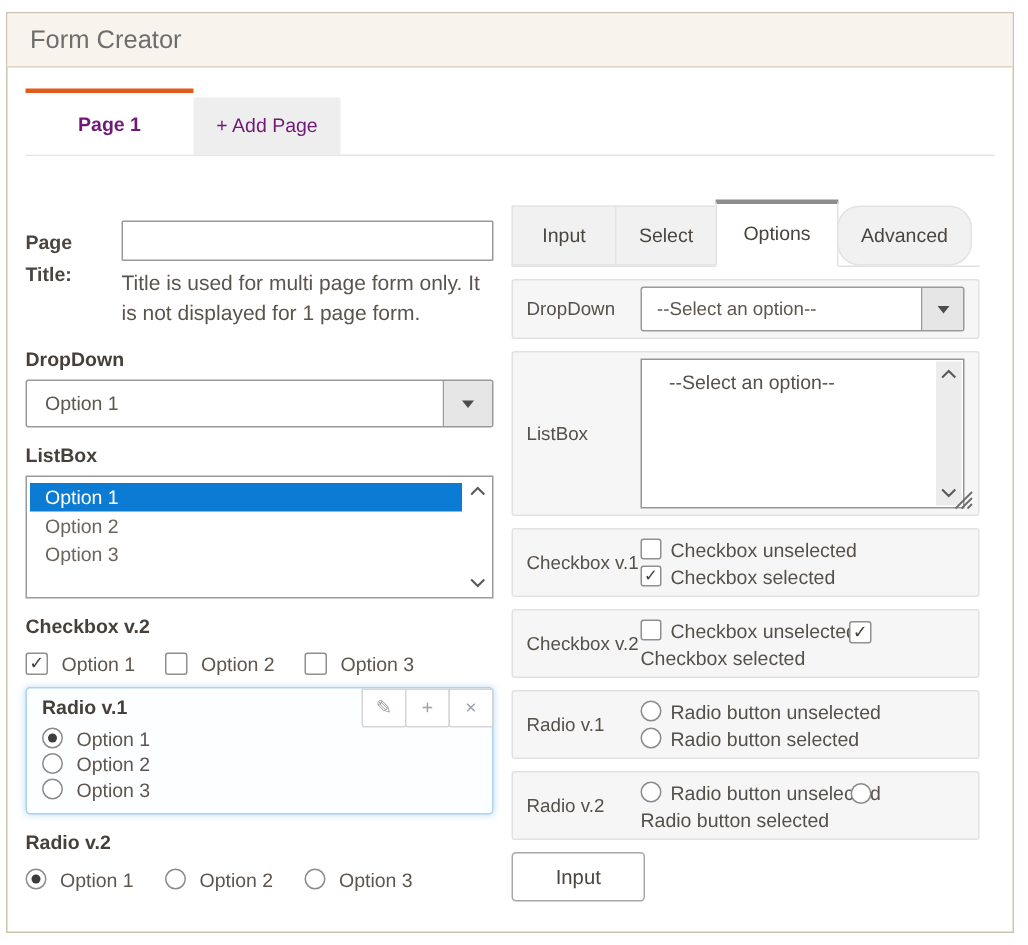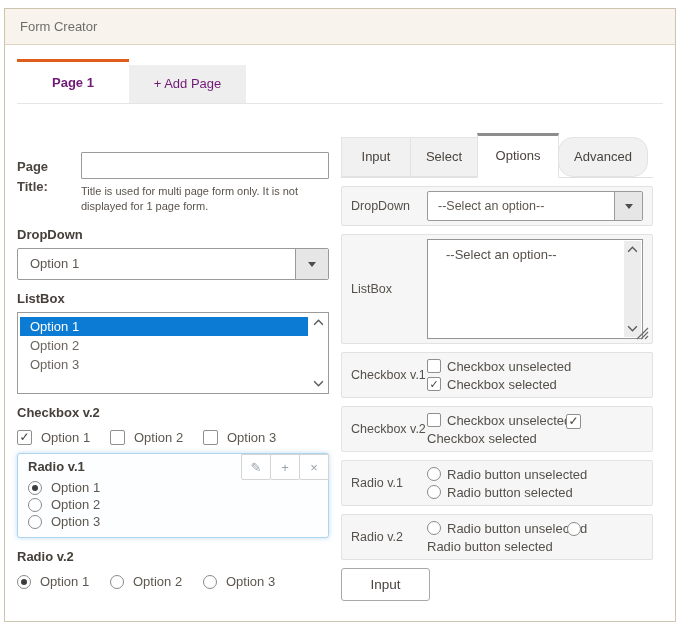--- a/index.html
+++ b/index.html
@@ -1,44 +1,44 @@
 <!DOCTYPE html>
 <html><head>
 <meta charset="utf-8">
 <style>
   * { box-sizing: border-box; margin: 0; padding: 0; }
   html,body { width:685px; height:630px; background:#fff;
     font-family:"Liberation Sans", sans-serif; color:#5a544d; }
   .window { position:absolute; left:4px; top:8px; width:672px; height:614px;
     border:1px solid #cdc4b0; background:#fff; }
   .window-header { height:36px; background:#f8f4ed; border-bottom:1px solid #ddd3c0;
-    font-size:13px; line-height:35px; padding-left:15px; color:#6d6d6d; }
+    font-size:17px; line-height:35px; padding-left:15px; color:#6d6d6d; }
   .window-body { padding:0 12px; }
 
   
   .page-tabs { margin-top:14px; display:flex; align-items:flex-end;
     border-bottom:1px solid #e5e5e5; }
   .page-tab { text-align:center; font-size:13px; color:#701a75; cursor:default; }
   .page-tab.active { width:112px; background:#fff; border-top:3px solid #df5c1a;
     padding:13px 0 13px; font-weight:700; }
-  .page-tab.add { width:117px; background:#eeeeee; padding:11px 0 12px; }
+  .page-tab.add { width:98px; background:#eeeeee; padding:11px 0 12px; }
 
   .cols { display:flex; align-items:center; }
   .left-col  { width:312px; padding-top:36px; }
   .right-col { width:312px; margin-left:12px; padding-top:29px; }
 
   
   .field-row { display:flex; }
   .field-label { width:64px; flex:none; font-size:13px; font-weight:700;
     color:#4b453f; padding-top:5px; line-height:1.55; }
   .field-label span { display:block; }
   .field-main { flex:1; }
   .text-input { width:100%; height:27px; border:1px solid #9a9a9a; border-radius:1px;
     background:#fff; font:12px "Liberation Sans",sans-serif; padding:0 7px; }
-  .help { font-size:11px; color:#5a544d; line-height:1.4; margin-top:5px; }
+  .help { font-size:14px; color:#5a544d; line-height:1.4; margin-top:5px; }
 
   .group-label { font-weight:700; font-size:13px; color:#46403a; margin:11px 0 6px; }
   .group-label.first { margin-top:13px; }
 
   .select-box { position:relative; height:32px; border:1px solid #9a9a9a;
     border-radius:2px; background:#fff; font-size:13px; color:#5d574f;
     line-height:30px; padding-left:12px; cursor:default; }
   .select-arrow-btn { position:absolute; right:0; top:0; bottom:0; width:33px;
     background:#e6e6e6; border-left:1px solid #9a9a9a; border-radius:0 2px 2px 0; }
   .caret-down { position:absolute; left:50%; top:50%; margin:-2px 0 0 -4px;

